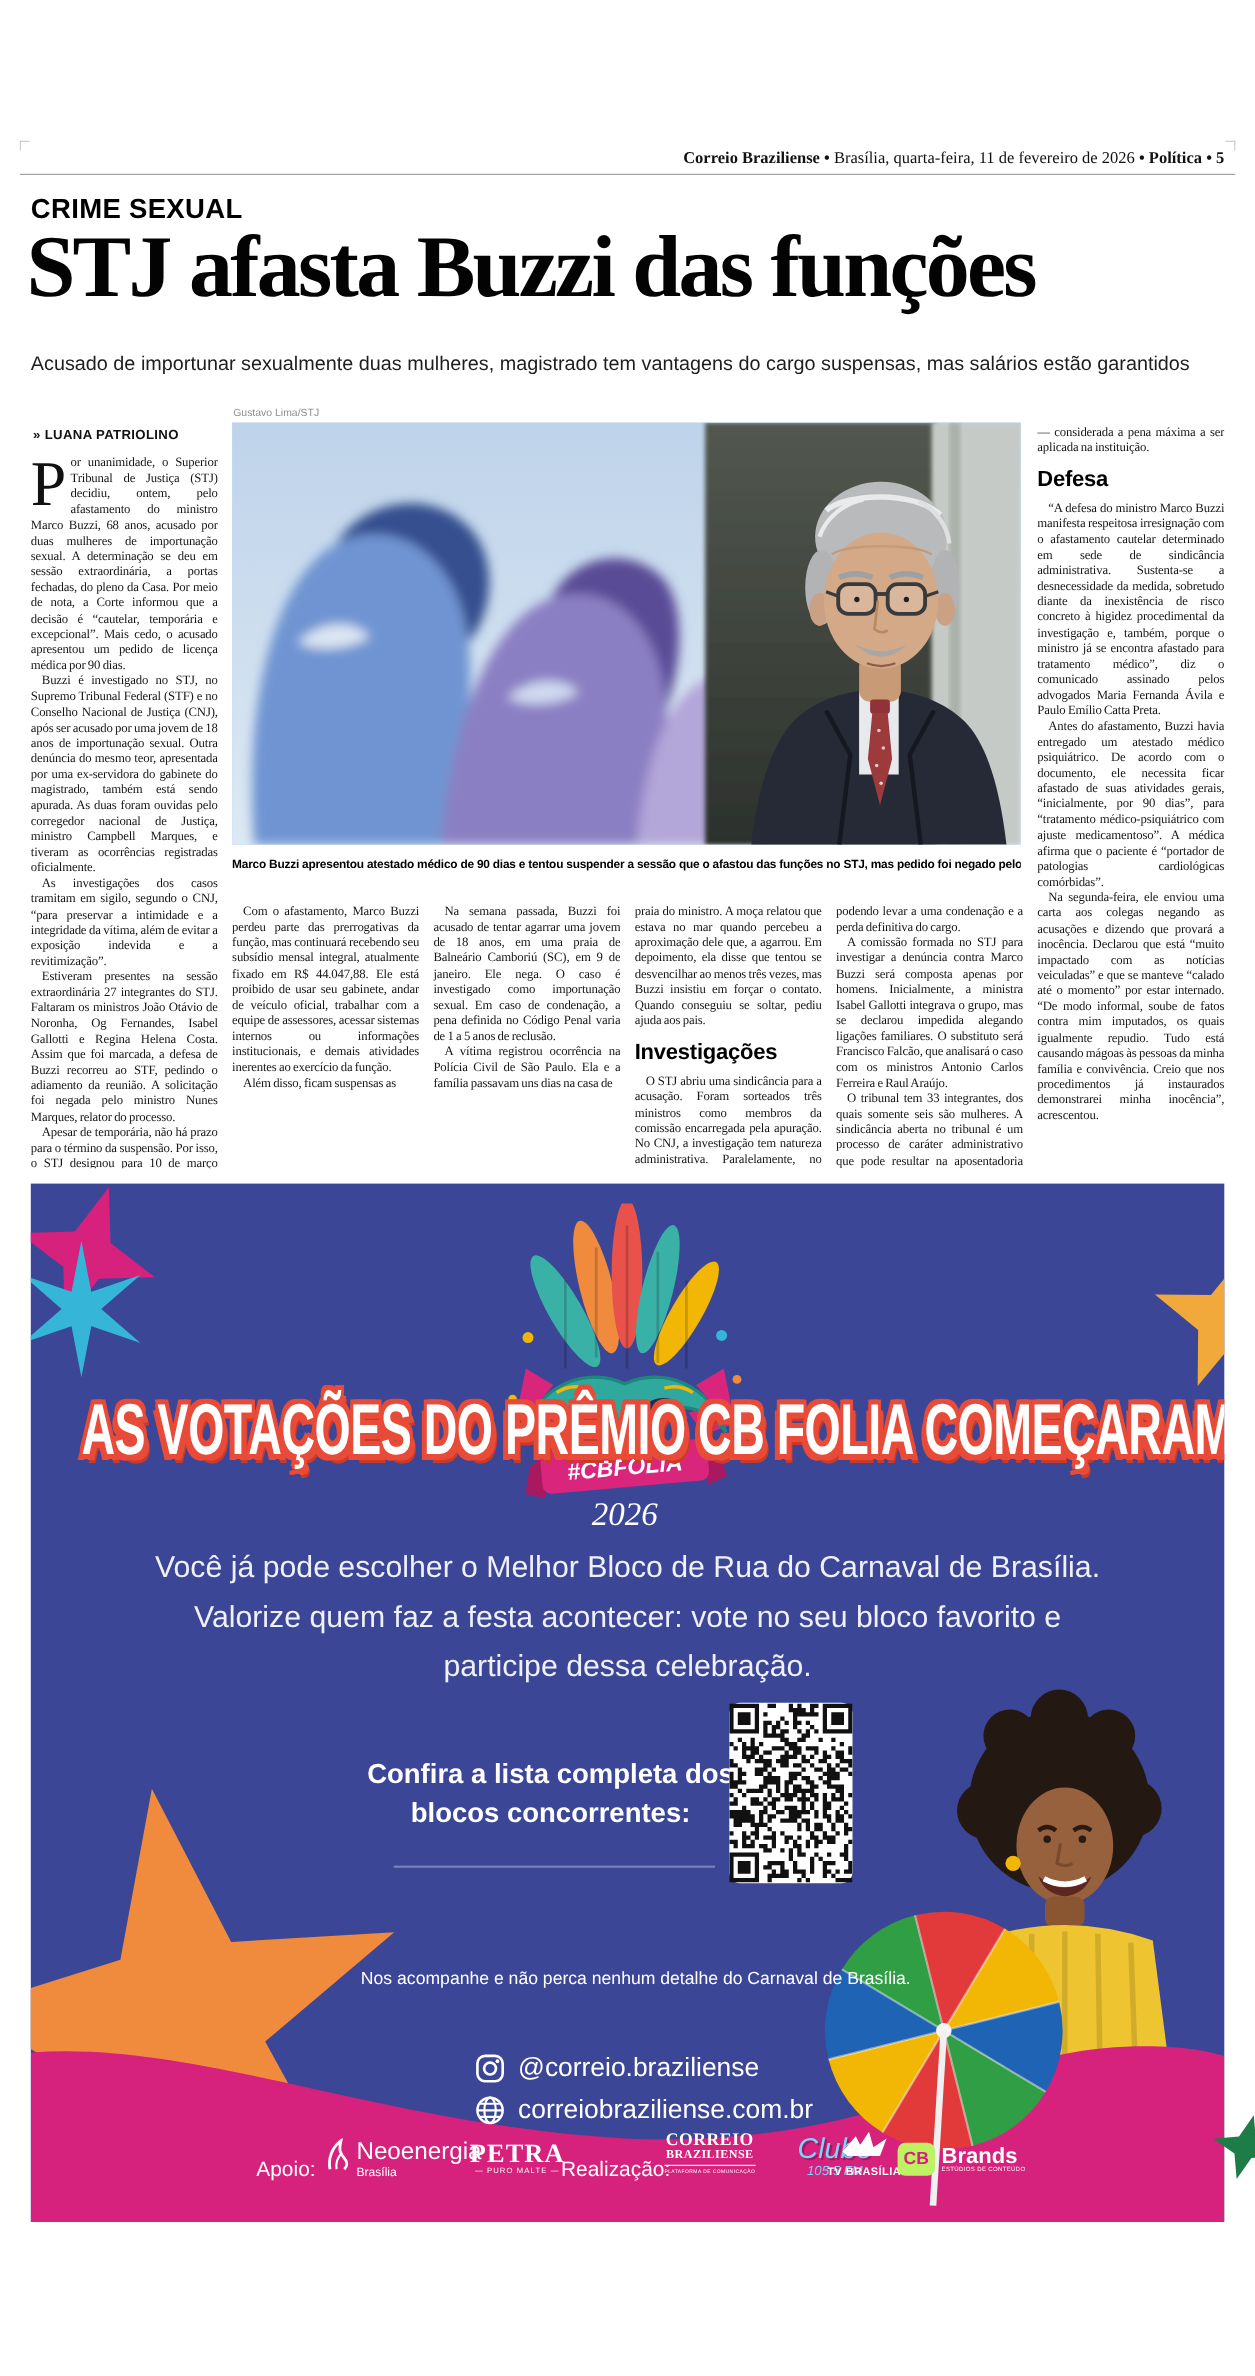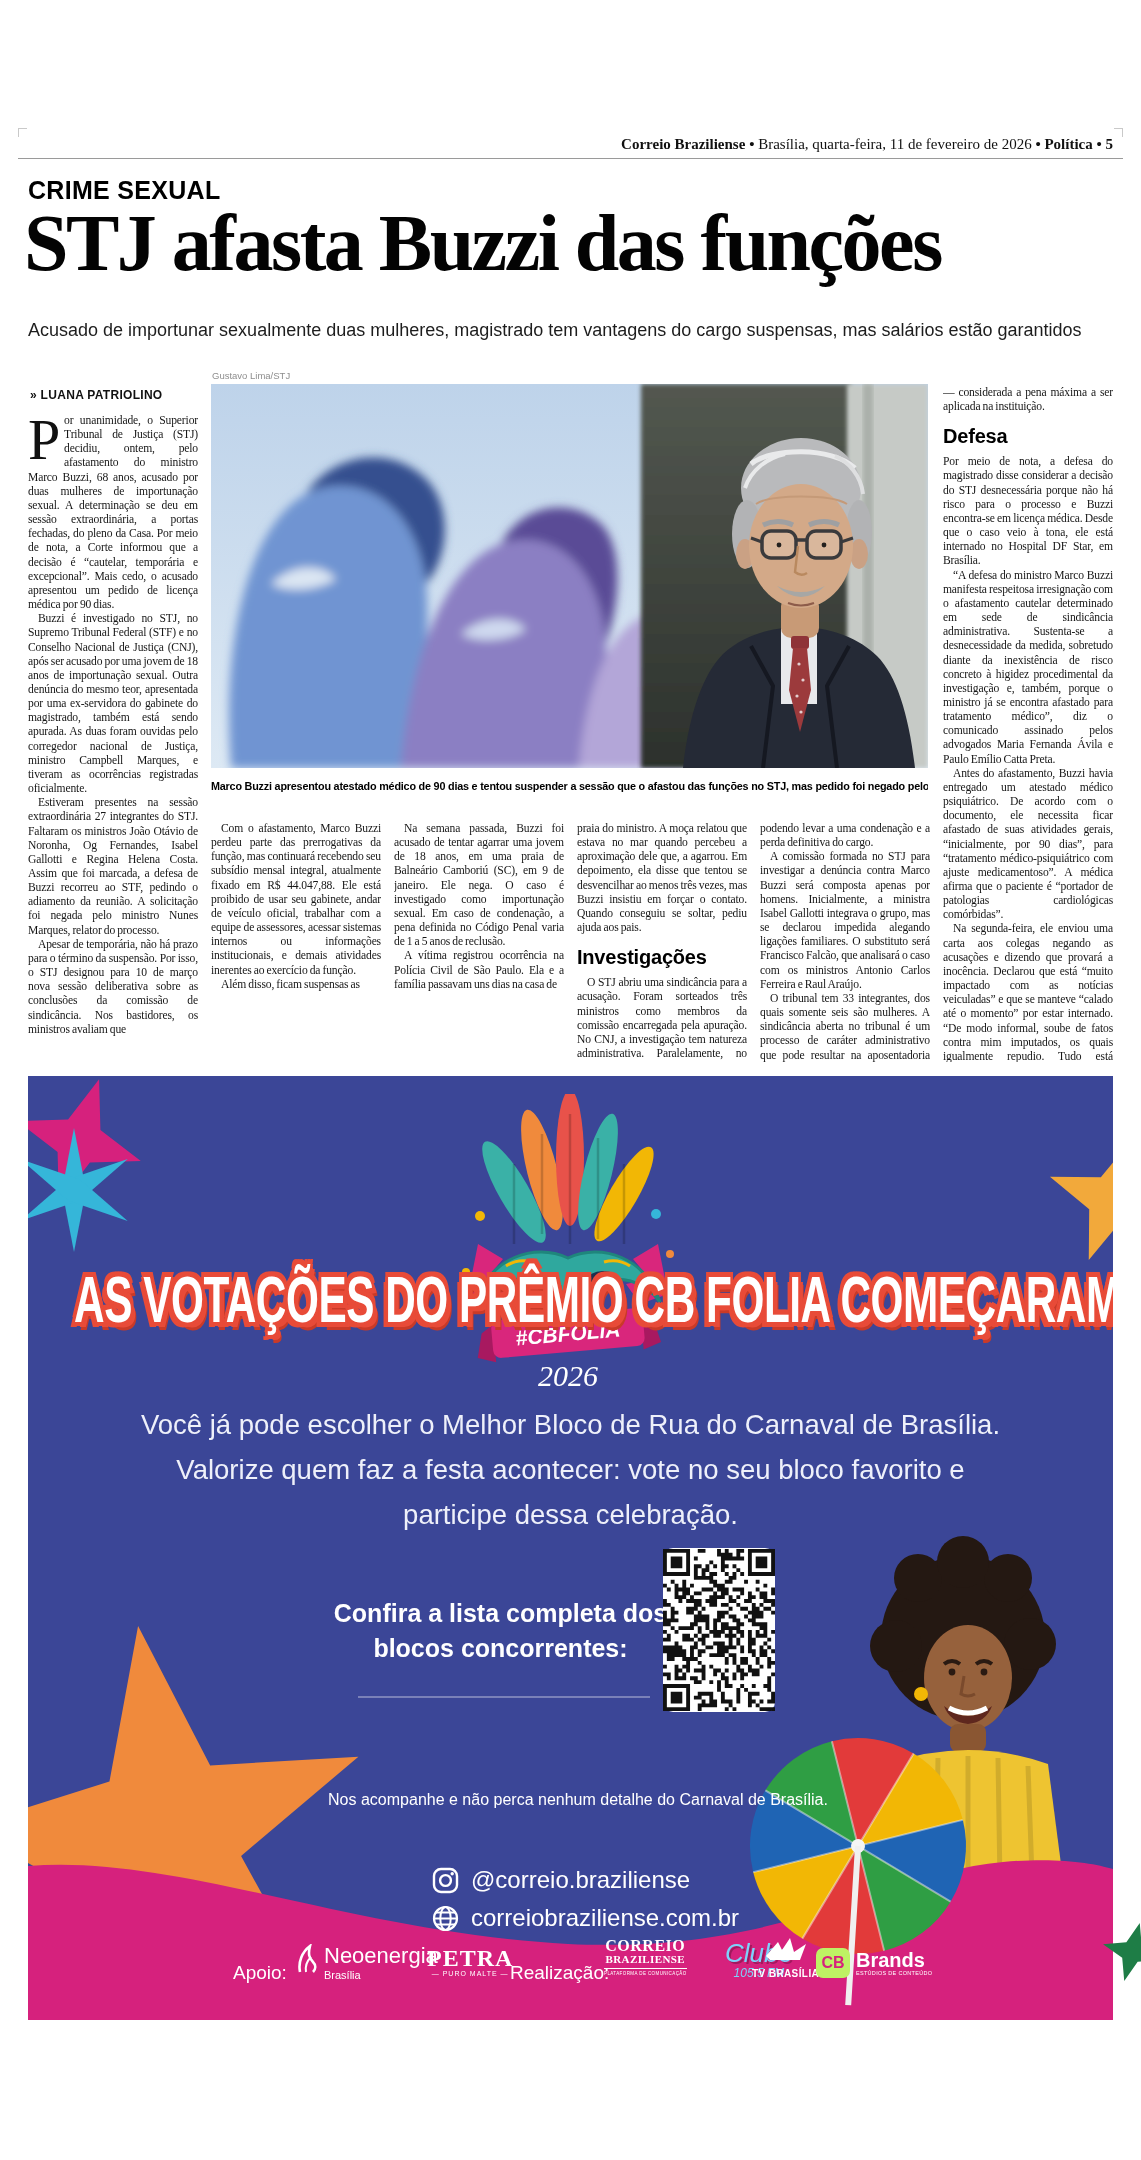--- a/index.html
+++ b/index.html
@@ -200,20 +200,21 @@
       <path d="M566,202 Q590,214 614,202 Q590,224 566,202 Z" fill="#a7a7a5"></path>
       <path d="M577,219 Q590,224 603,219" stroke="#8d5c4a" stroke-width="2" fill="none"></path>
     </g>
   </svg>
 </div>
 <div class="abs caption">Marco Buzzi apresentou atestado médico de 90 dias e tentou suspender a sessão que o afastou das funções no STJ, mas pedido foi negado pelo STF</div>
 
 <div id="col1" class="abs col">
   <p class="ni"><span class="dropcap">P</span><span>or unanimidade, o Superior Tribunal de Justiça (STJ) decidiu, ontem, pelo afastamento do ministro Marco Buzzi, 68 anos, acusado por duas mulheres de importunação sexual. A determinação se deu em sessão extraordinária, a portas fechadas, do pleno da Casa. Por meio de nota, a Corte informou que a decisão é “cautelar, temporária e excepcional”. Mais cedo, o acusado apresentou um pedido de licença médica por 90 dias.</span></p>
   <p>Buzzi é investigado no STJ, no Supremo Tribunal Federal (STF) e no Conselho Nacional de Justiça (CNJ), após ser acusado por uma jovem de 18 anos de importunação sexual. Outra denúncia do mesmo teor, apresentada por uma ex-servidora do gabinete do magistrado, também está sendo apurada. As duas foram ouvidas pelo corregedor nacional de Justiça, ministro Campbell Marques, e tiveram as ocorrências registradas oficialmente.</p>
+  <p>As investigações dos casos tramitam em sigilo, segundo o CNJ, “para preservar a intimidade e a integridade da vítima, além de evitar a exposição indevida e a revitimização”.</p>
   <p>Estiveram presentes na sessão extraordinária 27 integrantes do STJ. Faltaram os ministros João Otávio de Noronha, Og Fernandes, Isabel Gallotti e Regina Helena Costa. Assim que foi marcada, a defesa de Buzzi recorreu ao STF, pedindo o adiamento da reunião. A solicitação foi negada pelo ministro Nunes Marques, relator do processo.</p>
   <p>Apesar de temporária, não há prazo para o término da suspensão. Por isso, o STJ designou para 10 de março nova sessão deliberativa sobre as conclusões da comissão de sindicância. Nos bastidores, os ministros avaliam que</p>
 </div>
 <div id="col2" class="abs col">
   <p>Com o afastamento, Marco Buzzi perdeu parte das prerrogativas da função, mas continuará recebendo seu subsídio mensal integral, atualmente fixado em R$ 44.047,88. Ele está proibido de usar seu gabinete, andar de veículo oficial, trabalhar com a equipe de assessores, acessar sistemas internos ou informações institucionais, e demais atividades inerentes ao exercício da função.</p>
   <p>Além disso, ficam suspensas as</p>
 </div>
 <div id="col3" class="abs col">
   <p>Na semana passada, Buzzi foi acusado de tentar agarrar uma jovem de 18 anos, em uma praia de Balneário Camboriú (SC), em 9 de janeiro. Ele nega. O caso é investigado como importunação sexual. Em caso de condenação, a pena definida no Código Penal varia de 1 a 5 anos de reclusão.</p>
   <p>A vítima registrou ocorrência na Polícia Civil de São Paulo. Ela e a família passavam uns dias na casa de</p>
@@ -224,21 +225,20 @@
   <p>O STJ abriu uma sindicância para a acusação. Foram sorteados três ministros como membros da comissão encarregada pela apuração. No CNJ, a investigação tem natureza administrativa. Paralelamente, no STF, o processo tem caráter criminal,</p>
 </div>
 <div id="col5" class="abs col">
   <p class="ni">podendo levar a uma condenação e a perda definitiva do cargo.</p>
   <p>A comissão formada no STJ para investigar a denúncia contra Marco Buzzi será composta apenas por homens. Inicialmente, a ministra Isabel Gallotti integrava o grupo, mas se declarou impedida alegando ligações familiares. O substituto será Francisco Falcão, que analisará o caso com os ministros Antonio Carlos Ferreira e Raul Araújo.</p>
   <p>O tribunal tem 33 integrantes, dos quais somente seis são mulheres. A sindicância aberta no tribunal é um processo de caráter administrativo que pode resultar na aposentadoria compulsória do magistrado</p>
 </div>
 <div id="col6" class="abs col">
   <p class="ni">— considerada a pena máxima a ser aplicada na instituição.</p>
   <div class="colhead">Defesa</div>
-  <p class="ni">Por meio de nota, a defesa do magistrado disse considerar a decisão do STJ desnecessária porque não há risco para o processo e Buzzi encontra-se em licença médica. Desde que o caso veio à tona, ele está internado no Hospital DF Star, em Brasília.</p>
   <p>“A defesa do ministro Marco Buzzi manifesta respeitosa irresignação com o afastamento cautelar determinado em sede de sindicância administrativa. Sustenta-se a desnecessidade da medida, sobretudo diante da inexistência de risco concreto à higidez procedimental da investigação e, também, porque o ministro já se encontra afastado para tratamento médico”, diz o comunicado assinado pelos advogados Maria Fernanda Ávila e Paulo Emílio Catta Preta.</p>
   <p>Antes do afastamento, Buzzi havia entregado um atestado médico psiquiátrico. De acordo com o documento, ele necessita ficar afastado de suas atividades gerais, “inicialmente, por 90 dias”, para “tratamento médico-psiquiátrico com ajuste medicamentoso”. A médica afirma que o paciente é “portador de patologias cardiológicas comórbidas”.</p>
   <p>Na segunda-feira, ele enviou uma carta aos colegas negando as acusações e dizendo que provará a inocência. Declarou que está “muito impactado com as notícias veiculadas” e que se manteve “calado até o momento” por estar internado. “De modo informal, soube de fatos contra mim imputados, os quais igualmente repudio. Tudo está causando mágoas às pessoas da minha família e convivência. Creio que nos procedimentos já instaurados demonstrarei minha inocência”, acrescentou.</p>
 </div>
 
 <div class="abs ad">
 
   <svg class="abs" style="top:0;left:-14px;" width="130" height="130">
     <polygon points="65,0 82,48 130,65 82,82 65,130 48,82 0,65 48,48" fill="#D6217D" transform="rotate(18 65 65)"></polygon>
   </svg>

